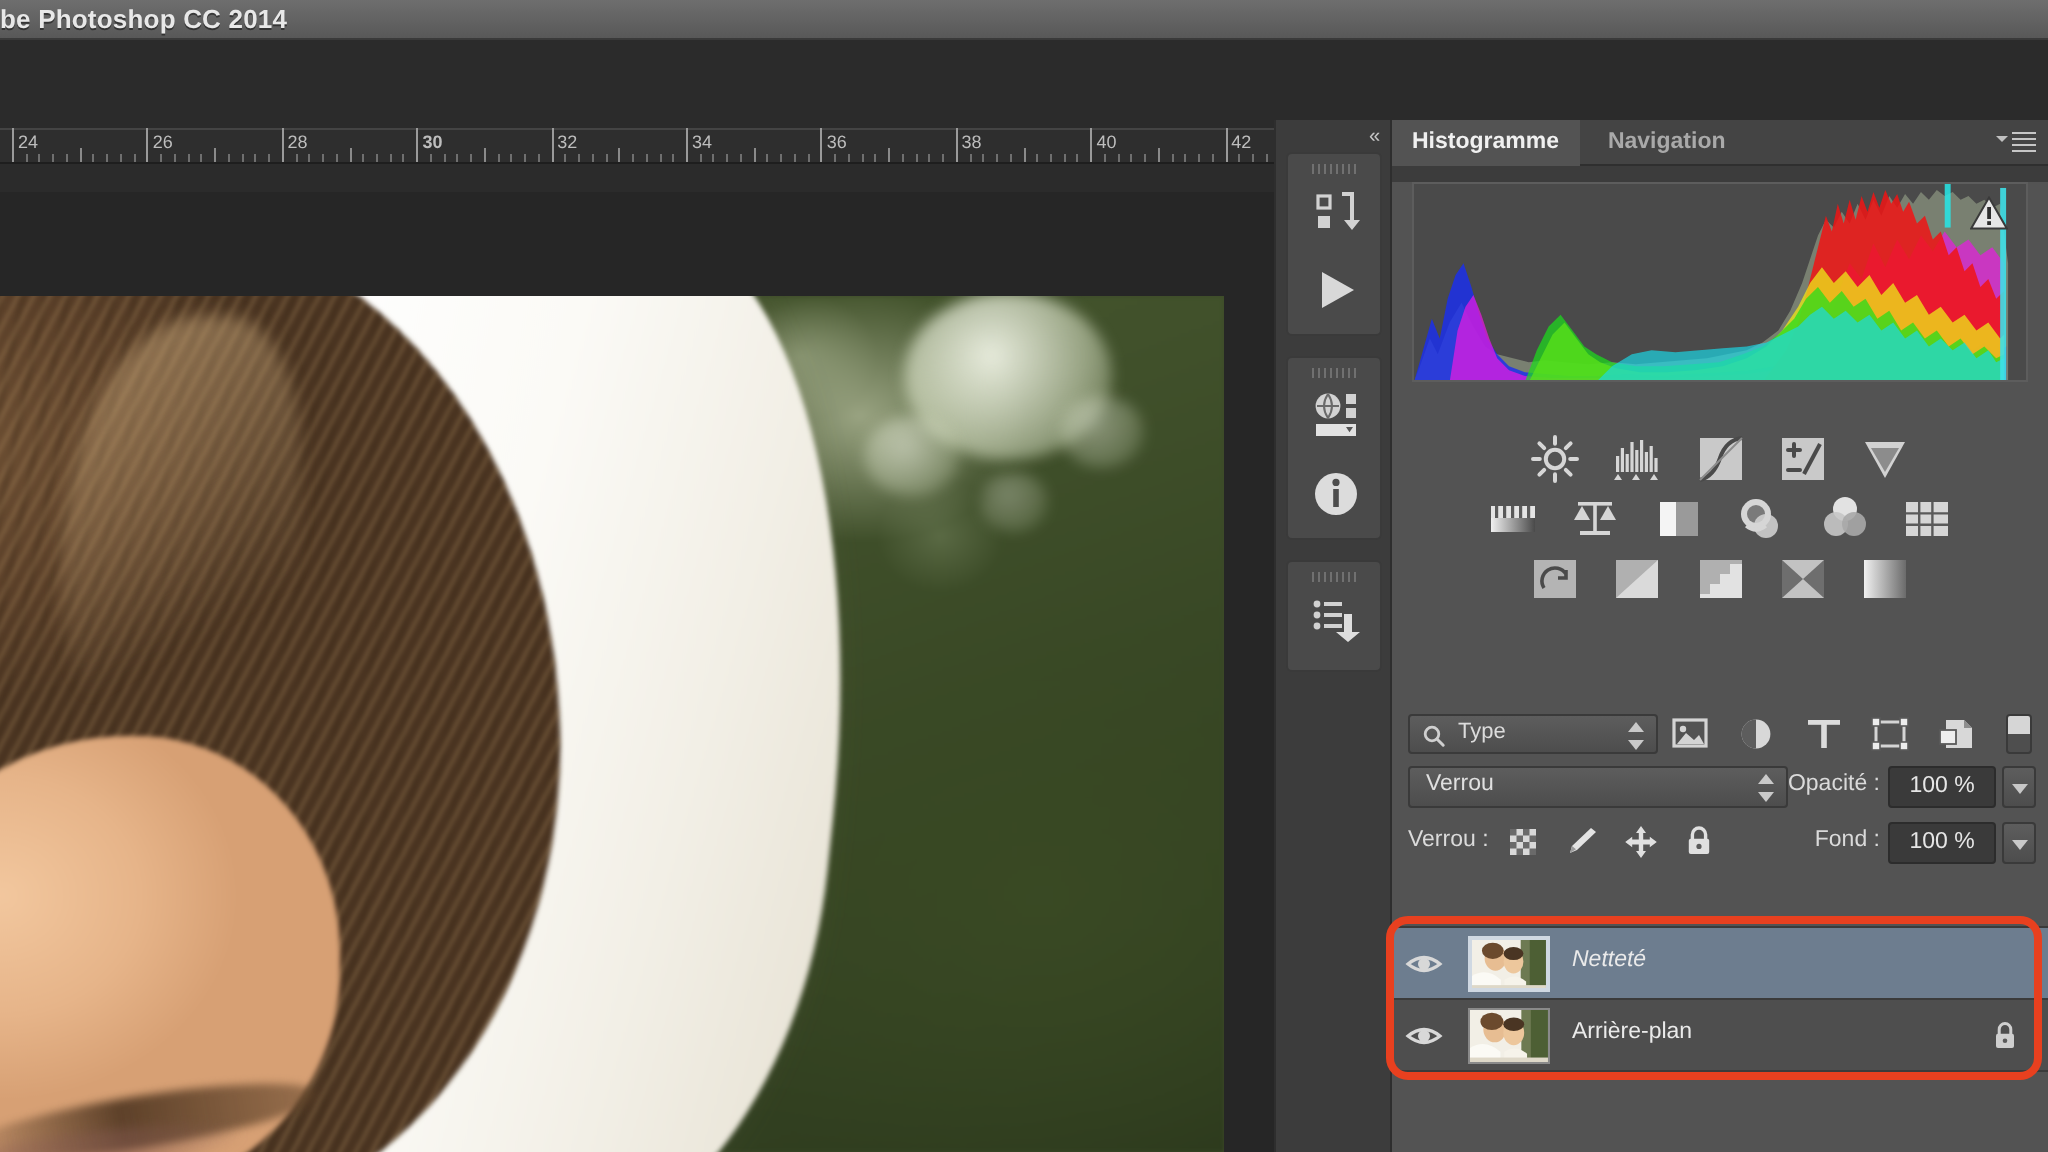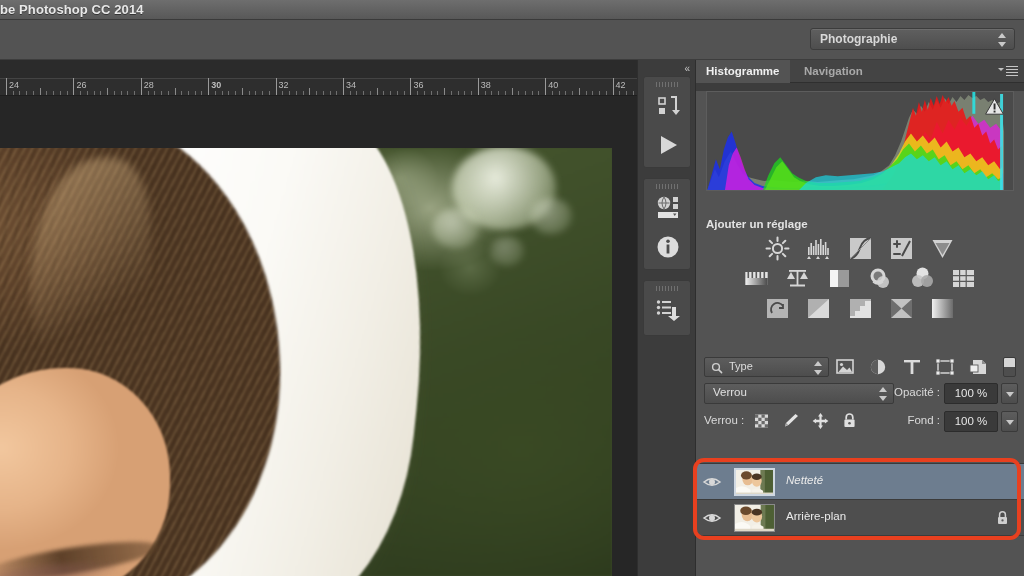--- a/index.html
+++ b/index.html
@@ -54,21 +54,21 @@
   }
   .stepper i.up   { top: 0;  border-bottom: 5px solid #c9c9c9; }
   .stepper i.down { bottom: 0; border-top: 5px solid #c9c9c9; }
 
   
   .canvas-wrap {
     position: absolute; left: 0; top: 60px; width: 637px; height: 516px;
     background: #2b2b2b; overflow: hidden;
   }
   .ruler-h {
-    position: absolute; left: 0; top: 18px; width: 637px; height: 18px;
+    position: absolute; left: 0; top: 4px; width: 637px; height: 18px;
     background: #2e2e2e;
     border-top: 1px solid #444; border-bottom: 1px solid #1e1e1e;
   }
   .ruler-h .tick {
     position: absolute; bottom: 0; width: 1px; background: #8a8a8a;
   }
   .ruler-h .tick.major { height: 17px; background: #9a9a9a; }
   .ruler-h .tick.mid   { height: 7px; }
   .ruler-h .tick.minor { height: 4px; background: #6f6f6f; }
   .ruler-h .rlabel {
@@ -339,29 +339,20 @@
 </style>
 </head>
 <body>
 
 <div id="app">
 
   <div class="titlebar">
     <div class="titlebar-text">be Photoshop CC 2014</div>
   </div>
 
-  <div class="optionsbar">
-    <div class="workspace-select">
-      <div class="workspace-label">Photographie</div>
-      <div class="stepper">
-        <i class="up"></i>
-          <i class="down"></i>
-      </div>
-    </div>
-  </div>
 
   <div class="canvas-wrap">
     <div class="ruler-h" id="ruler">
         <div class="tick major" style="left: 6px;"></div>
         <div class="rlabel" style="left: 9px;">24</div>
         <div class="tick minor" style="left: 12.74px;"></div>
         <div class="tick minor" style="left: 19.48px;"></div>
         <div class="tick minor" style="left: 26.22px;"></div>
         <div class="tick minor" style="left: 32.96px;"></div>
         <div class="tick mid" style="left: 39.7px;"></div>
@@ -569,21 +560,20 @@
         </svg>
         <svg class="hist-warning" viewBox="0 0 19 17">
           <path d="M9.5 0.8 L18.4 16.2 L0.6 16.2 Z" fill="#e6e6e6" stroke="#3a3a3a" stroke-width="1"></path>
           <rect x="8.6" y="5.5" width="1.9" height="6" fill="#2e2e2e"></rect>
           <rect x="8.6" y="12.6" width="1.9" height="1.9" fill="#2e2e2e"></rect>
         </svg>
       </div>
     </div>
 
     <div class="panel-body adj-panel">
-      <div class="adj-title">Ajouter un réglage</div>
       <div class="adj-grid">
 
         <div class="adj-row">
           <span class="adj-ico">
             <svg viewBox="0 0 27 27">
                 <circle cx="13.5" cy="13.5" r="4.6" fill="none" stroke="#d6d6d6" stroke-width="2"></circle>
                 <g stroke="#d6d6d6" stroke-width="2" stroke-linecap="round">
                   <path d="M13.5 2.5v3.4M13.5 21.1v3.4M2.5 13.5h3.4M21.1 13.5h3.4M5.7 5.7l2.4 2.4M18.9 18.9l2.4 2.4M21.3 5.7l-2.4 2.4M8.1 18.9l-2.4 2.4"></path>
                 </g>
               </svg>

